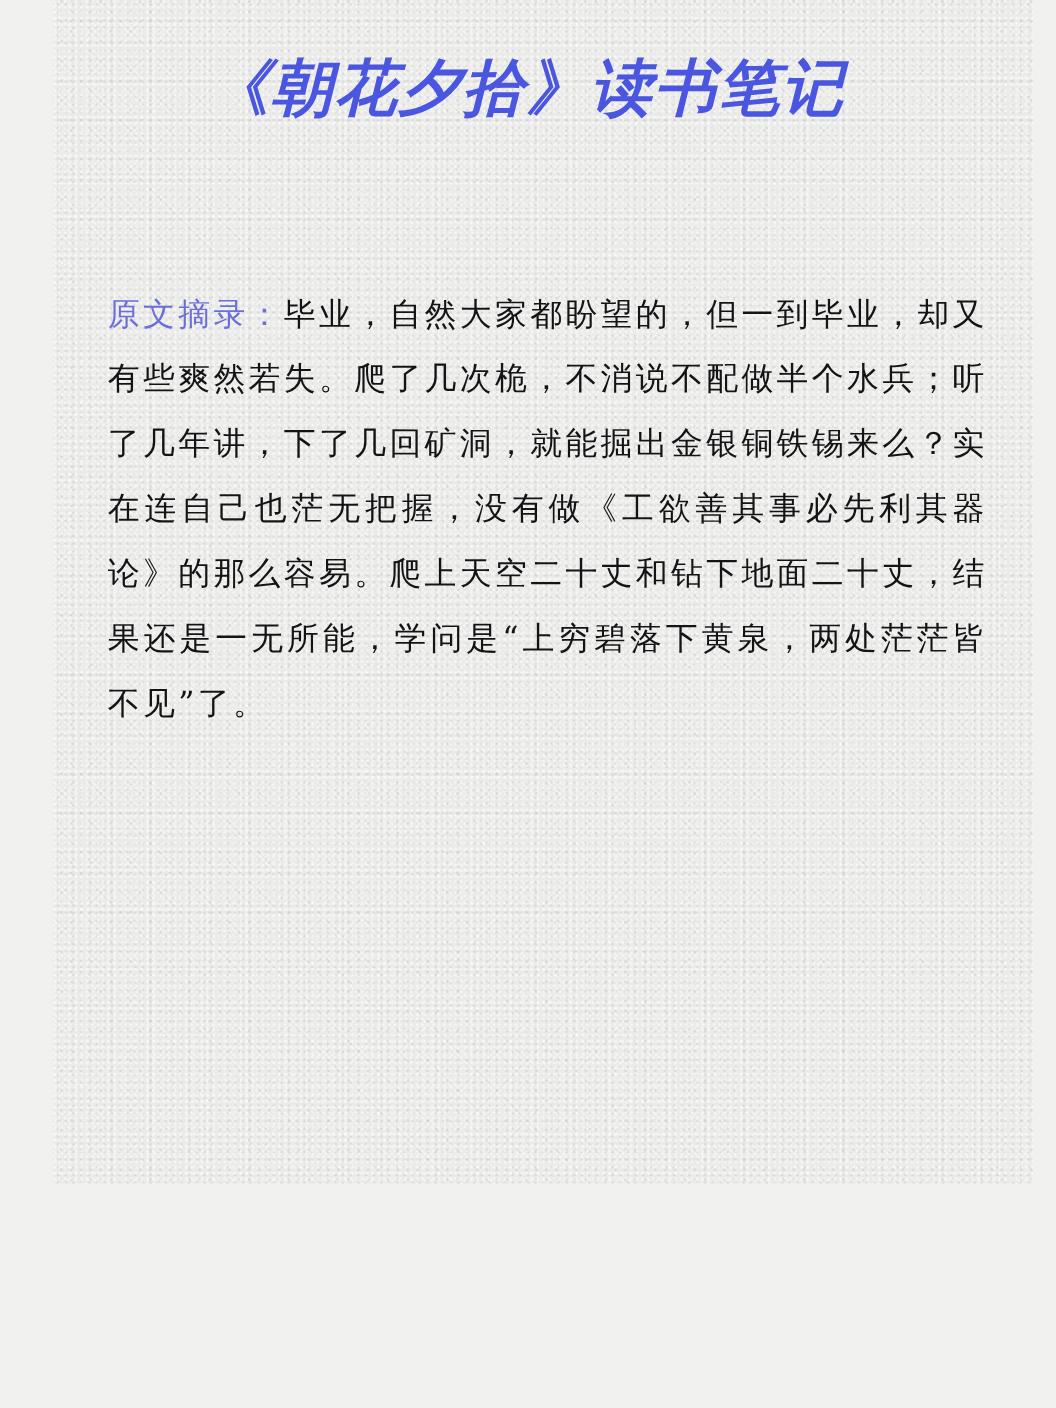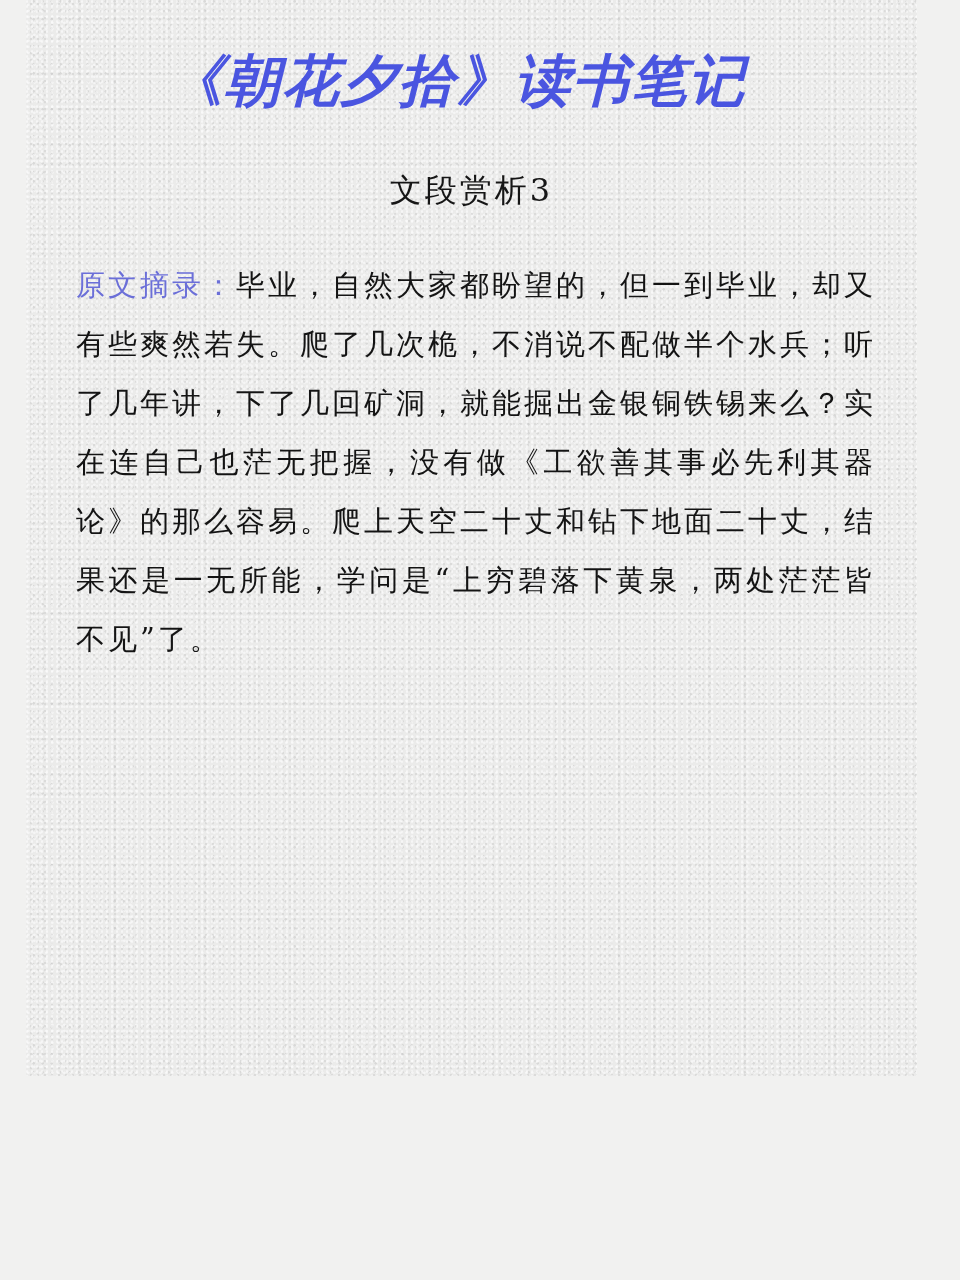--- a/index.html
+++ b/index.html
@@ -9,21 +9,21 @@
     body {
       width: 960px;
       height: 1280px;
       background: #f1f1f0;
       position: relative;
       overflow: hidden;
       font-family: "DejaVu Sans", sans-serif;
     }
     .paper {
       position: absolute;
-      left: 26px;
+      left: 48px;
       top: 0;
       width: 891px;
       height: 1076px;
       background-color: #ebebea;
       background-image:
         radial-gradient(circle at 20% 30%, rgba(255,255,255,0.55) 0 1px, transparent 1.5px),
         radial-gradient(circle at 70% 60%, rgba(200,200,200,0.45) 0 1px, transparent 1.5px),
         radial-gradient(circle at 40% 80%, rgba(255,255,255,0.5) 0 1px, transparent 1.5px),
         radial-gradient(circle at 85% 15%, rgba(190,190,190,0.4) 0 1px, transparent 1.5px);
       background-size: 5px 5px, 7px 7px, 6px 6px, 9px 9px;
@@ -76,18 +76,17 @@
       font-family: "DejaVu Serif", serif;
     }
   </style>
 </head>
 <body>
 
 <div class="paper">
 
   <div class="title" style="color:#4a55e0;">《朝花夕拾》读书笔记</div>
 
-  <div class="subtitle">文段赏析3</div>
 
   <p class="para original"><span class="label" style="color:#6b6fd8;">原文摘录：</span><span>毕业，自然大家都盼望的，但一到毕业，却又有些爽然若失。爬了几次桅，不消说不配做半个水兵；听了几年讲，下了几回矿洞，就能掘出金银铜铁锡来么？实在连自己也茫无把握，没有做《工欲善其事必先利其器论》的那么容易。爬上天空二十丈和钻下地面二十丈，结果还是一无所能，学问是“上穷碧落下黄泉，两处茫茫皆不见”了。</span></p>
 
 
 </div>
 
 </body></html>

